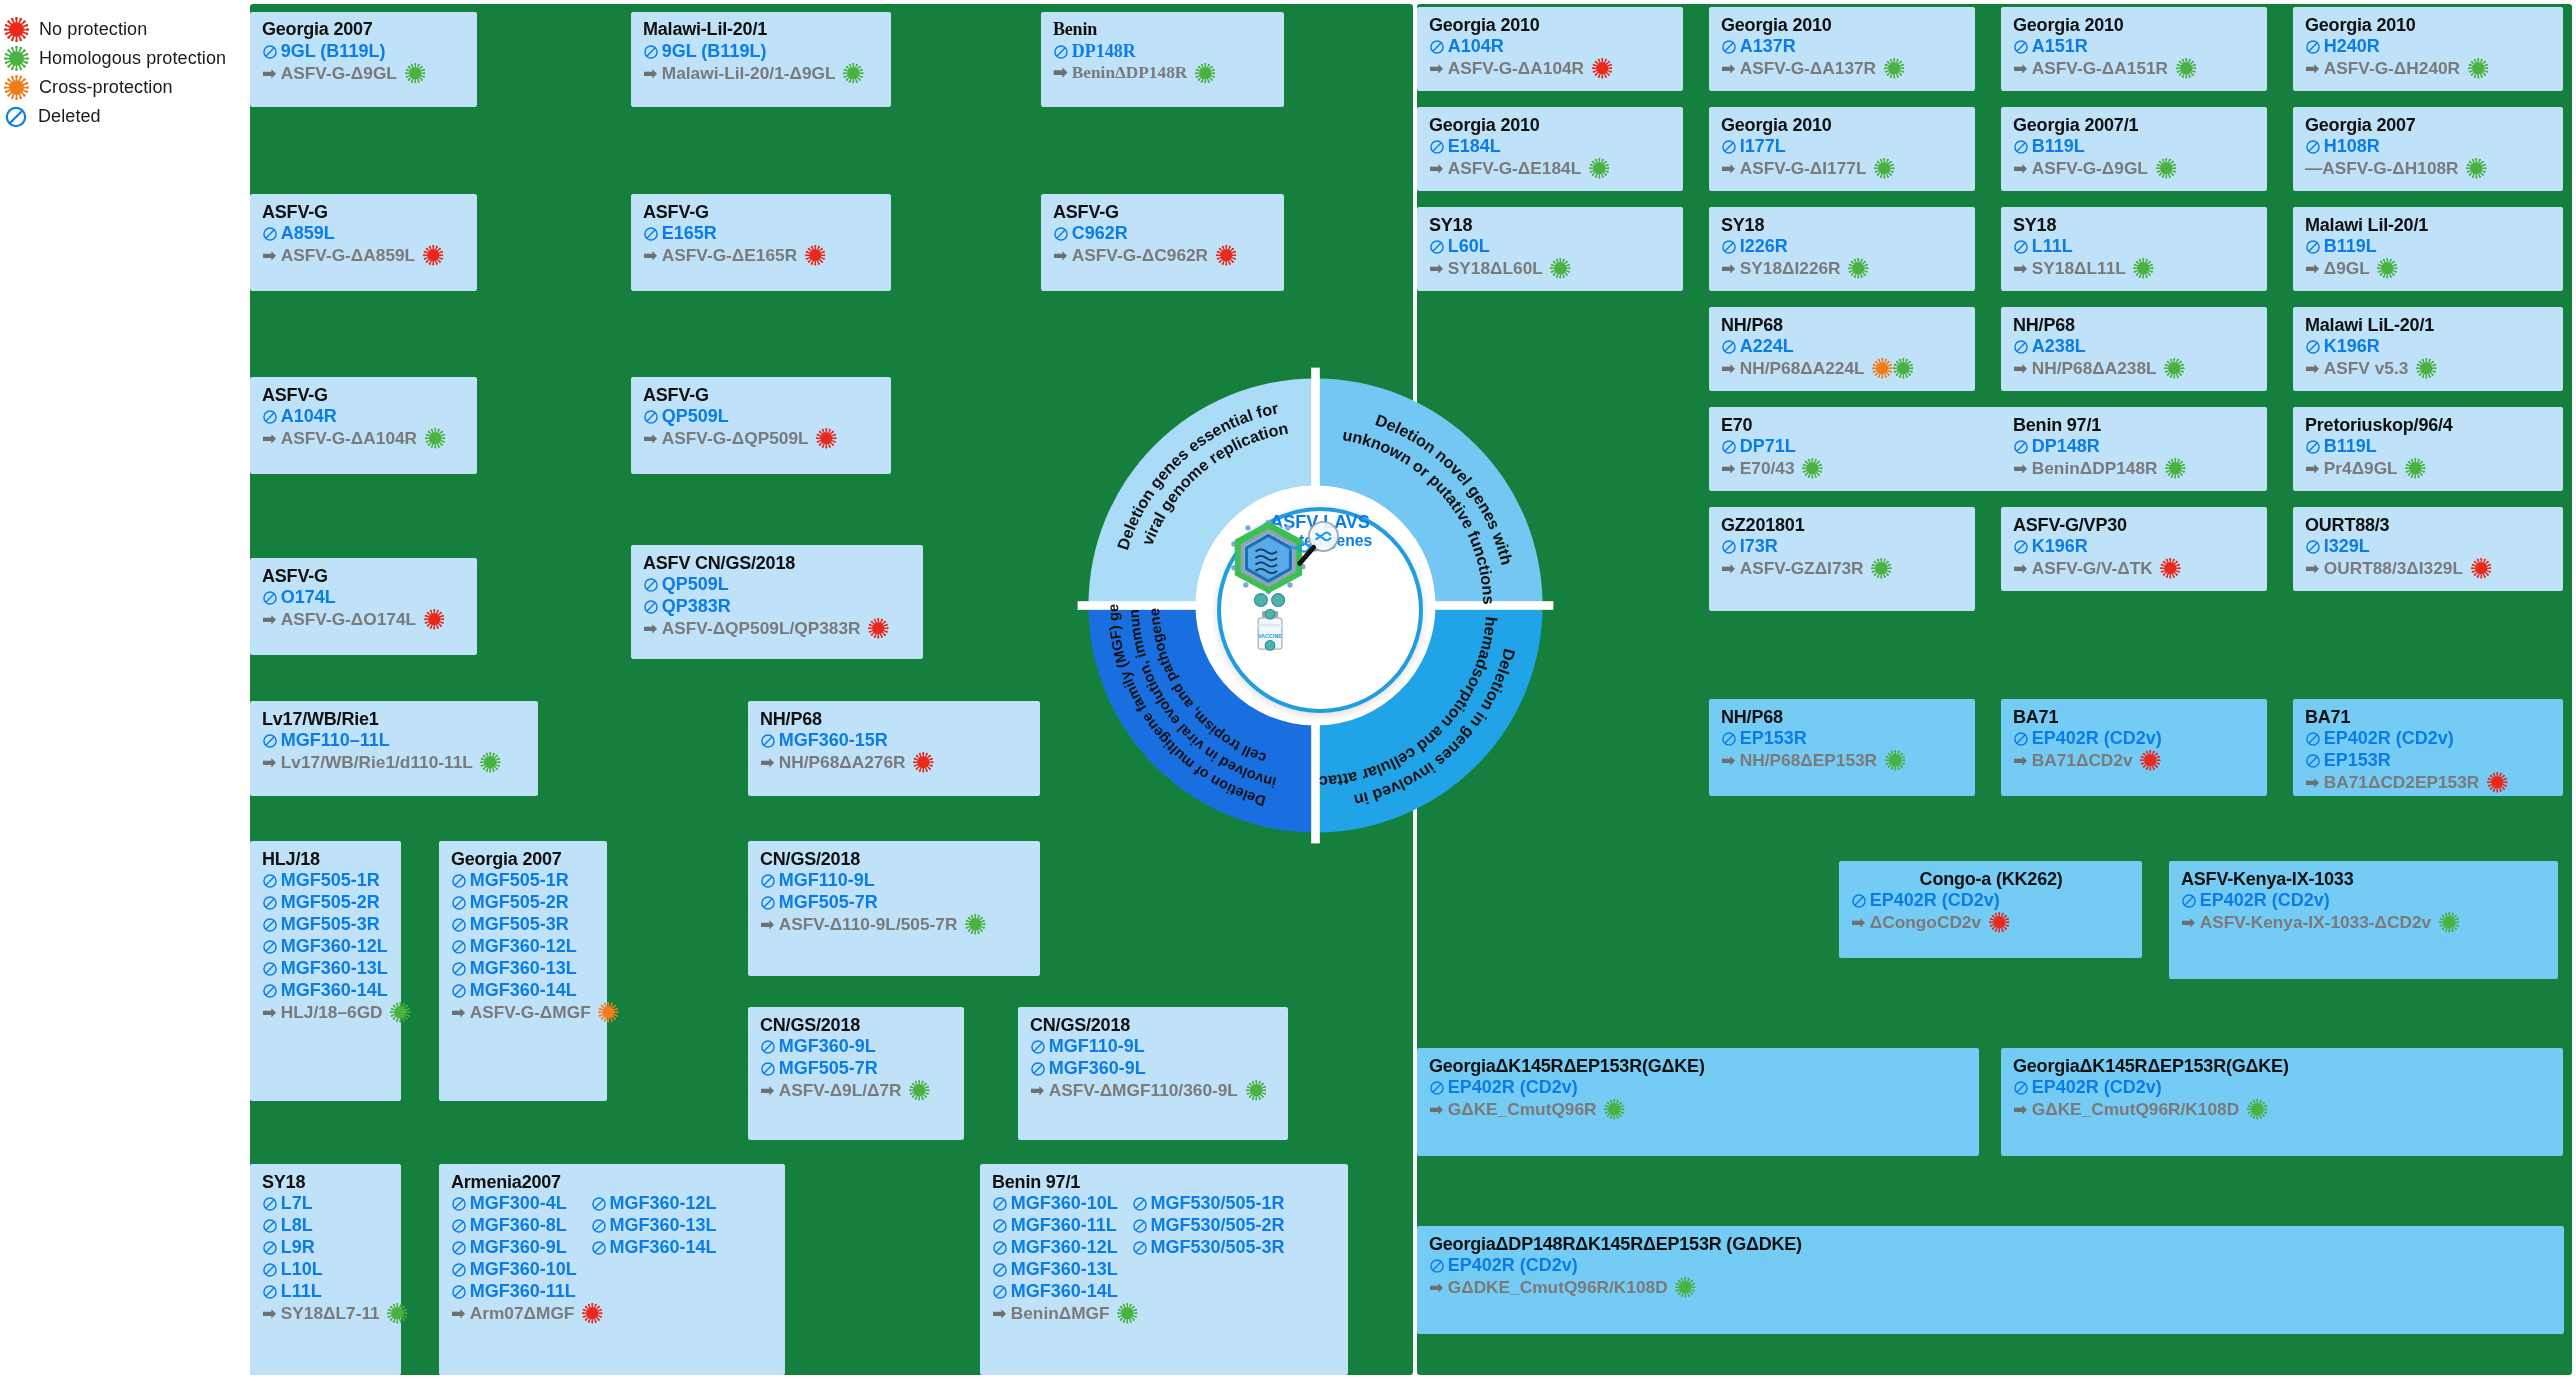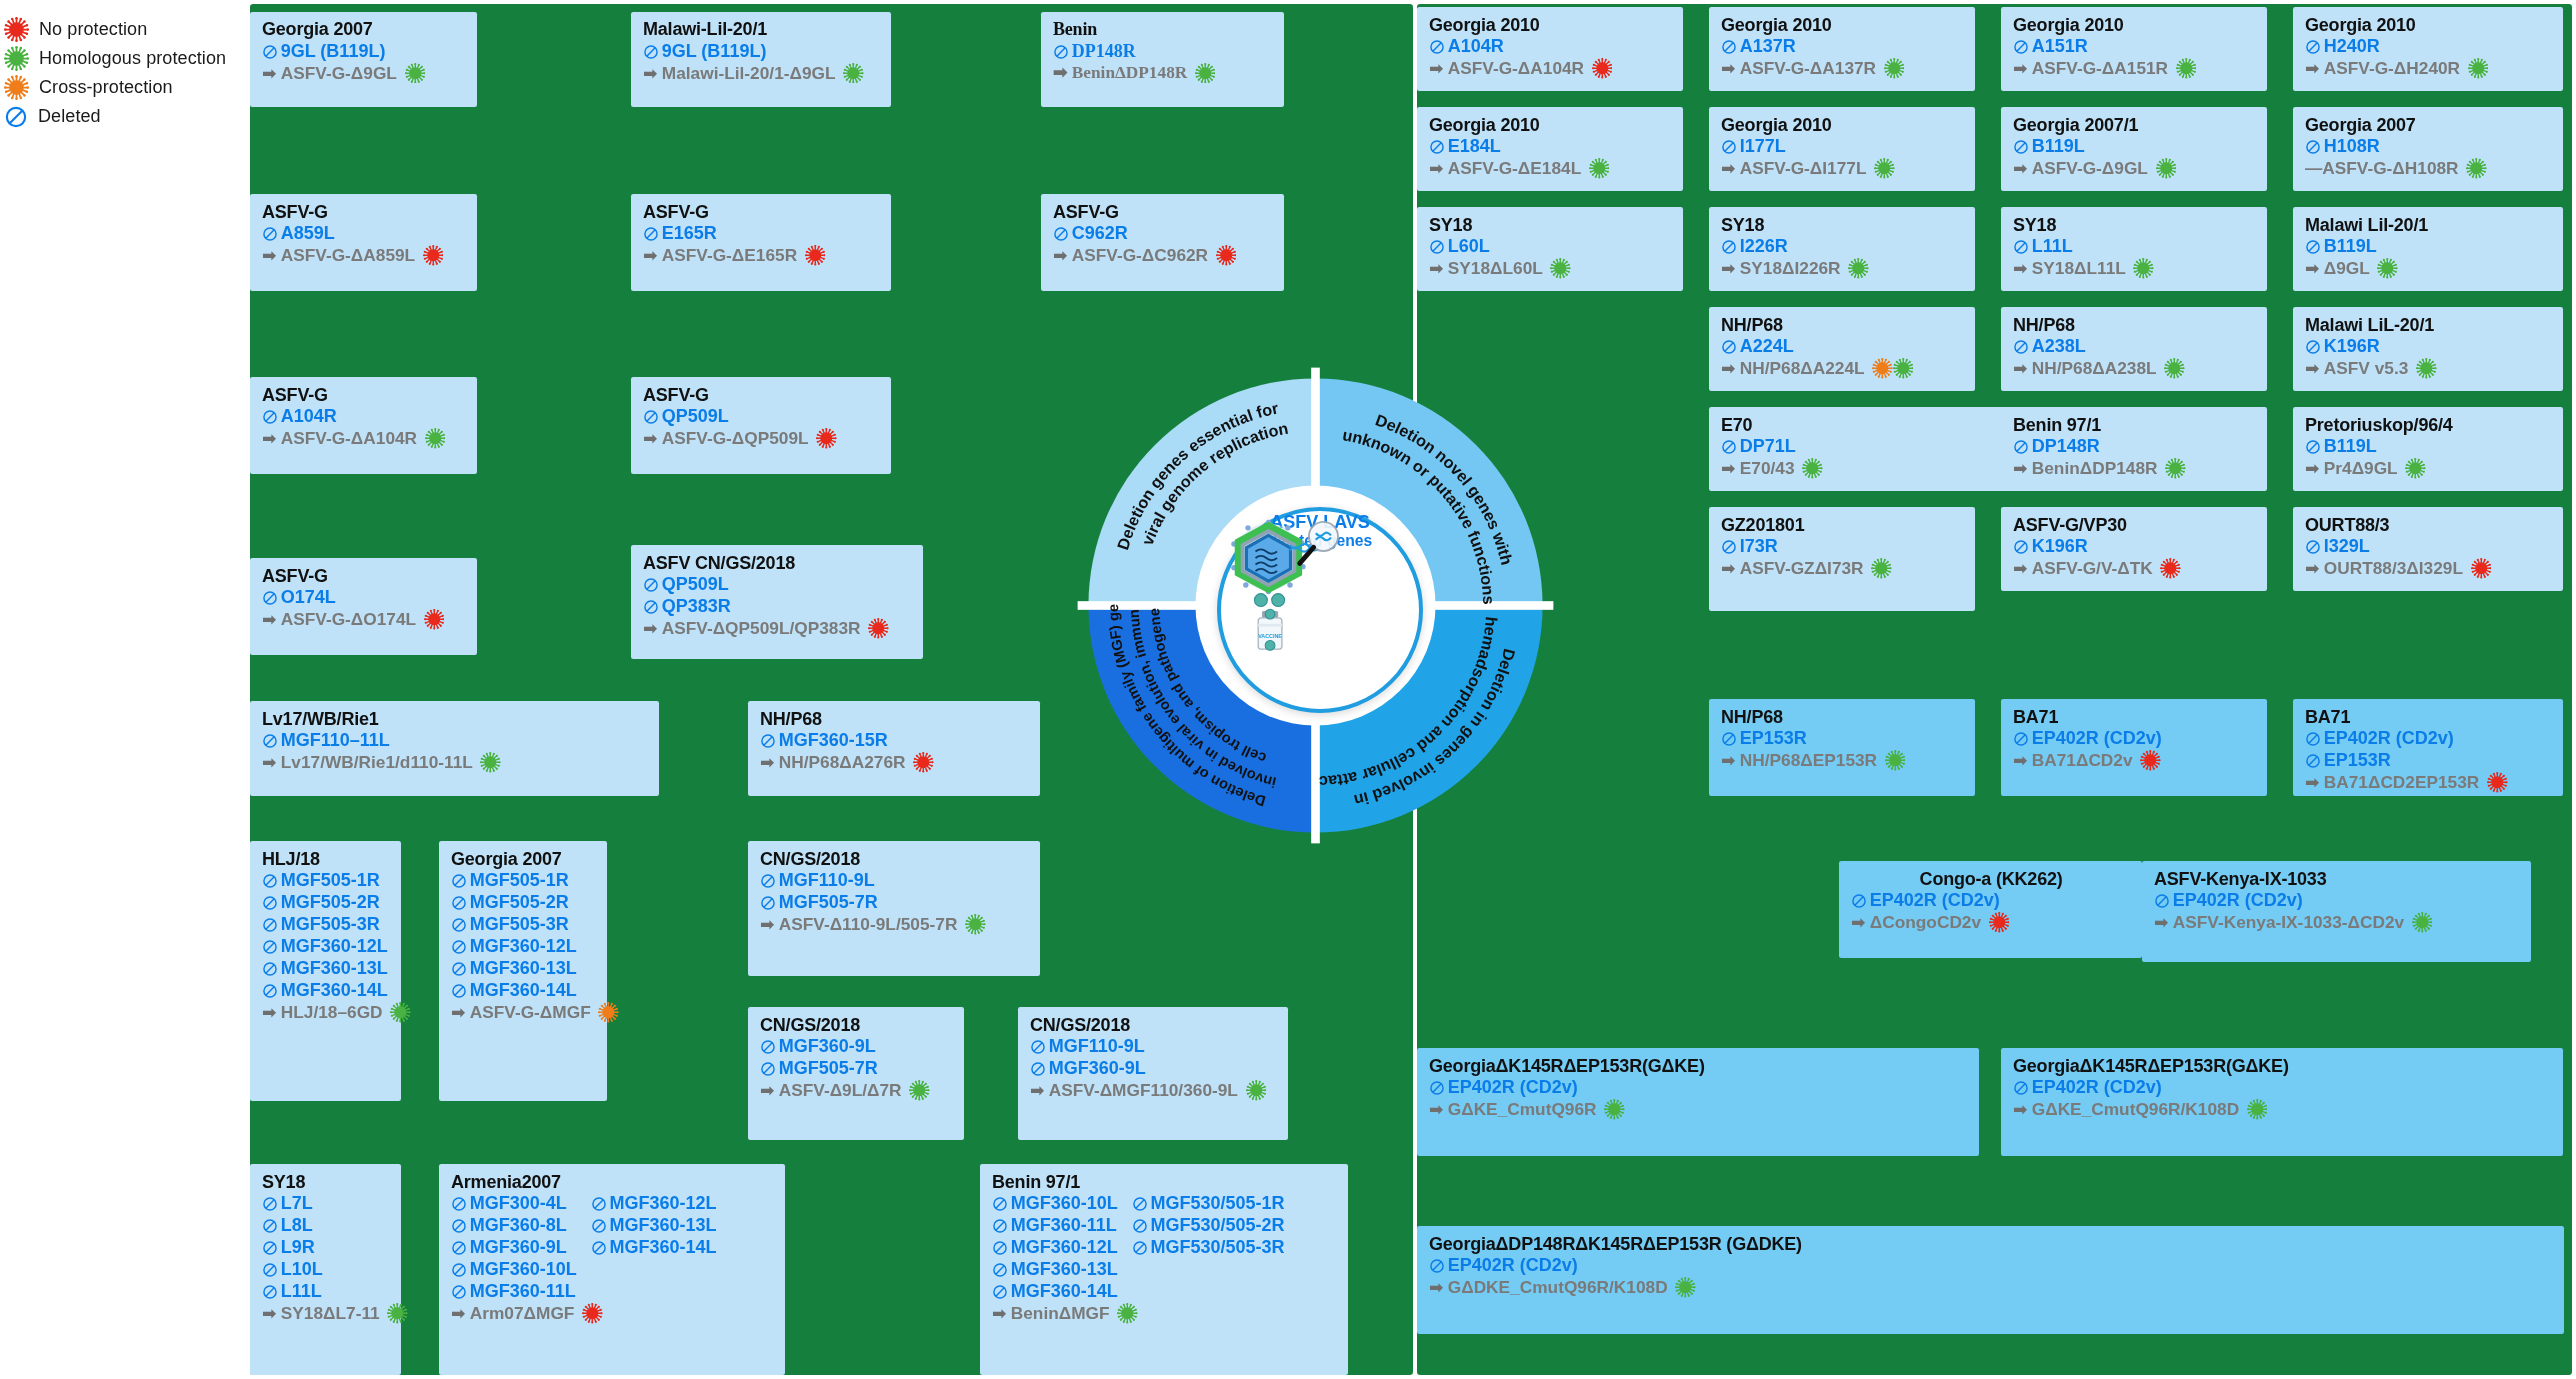--- a/index.html
+++ b/index.html
@@ -802,21 +802,21 @@
                 <circle cx="81.8" cy="18.2" r="5" fill="#e8291c"></circle>
                 <line x1="74.9" y1="39.7" x2="91.6" y2="32.8" stroke="#e8291c" stroke-width="7" stroke-linecap="round"></line>
                 <circle cx="91.6" cy="32.8" r="5" fill="#e8291c"></circle>
                 <circle cx="50" cy="50" r="29" fill="#e8291c"></circle>
               </svg>
             </span>
           </span>
         </div>
       </div>
     </div>
-    <div class="card" style="left: 0px; top: 697px; width: 409px; height: 95px;">
+    <div class="card" style="left: 0px; top: 697px; width: 288px; height: 95px;">
       <div class="cardbody">
         <div class="ttl">Lv17/WB/Rie1</div>
         <div class="">
           <div>
             <div class="gene">
               <span class="ban">
                 <svg viewBox="0 0 100 100">
                   <circle cx="50" cy="50" r="38" fill="none" stroke="#0a7de8" stroke-width="9"></circle>
                   <line x1="24" y1="76" x2="76" y2="24" stroke="#0a7de8" stroke-width="9"></line>
                 </svg>
@@ -3267,21 +3267,21 @@
                 <circle cx="81.8" cy="18.2" r="5" fill="#e8291c"></circle>
                 <line x1="74.9" y1="39.7" x2="91.6" y2="32.8" stroke="#e8291c" stroke-width="7" stroke-linecap="round"></line>
                 <circle cx="91.6" cy="32.8" r="5" fill="#e8291c"></circle>
                 <circle cx="50" cy="50" r="29" fill="#e8291c"></circle>
               </svg>
             </span>
           </span>
         </div>
       </div>
     </div>
-    <div class="card mid" style="left: 725px; top: 857px; width: 389px; height: 101px;">
+    <div class="card mid" style="left: 752px; top: 857px; width: 389px; height: 118px;">
       <div class="cardbody">
         <div class="ttl">ASFV-Kenya-IX-1033</div>
         <div class="">
           <div>
             <div class="gene">
               <span class="ban">
                 <svg viewBox="0 0 100 100">
                   <circle cx="50" cy="50" r="38" fill="none" stroke="#0a7de8" stroke-width="9"></circle>
                   <line x1="24" y1="76" x2="76" y2="24" stroke="#0a7de8" stroke-width="9"></line>
                 </svg>

